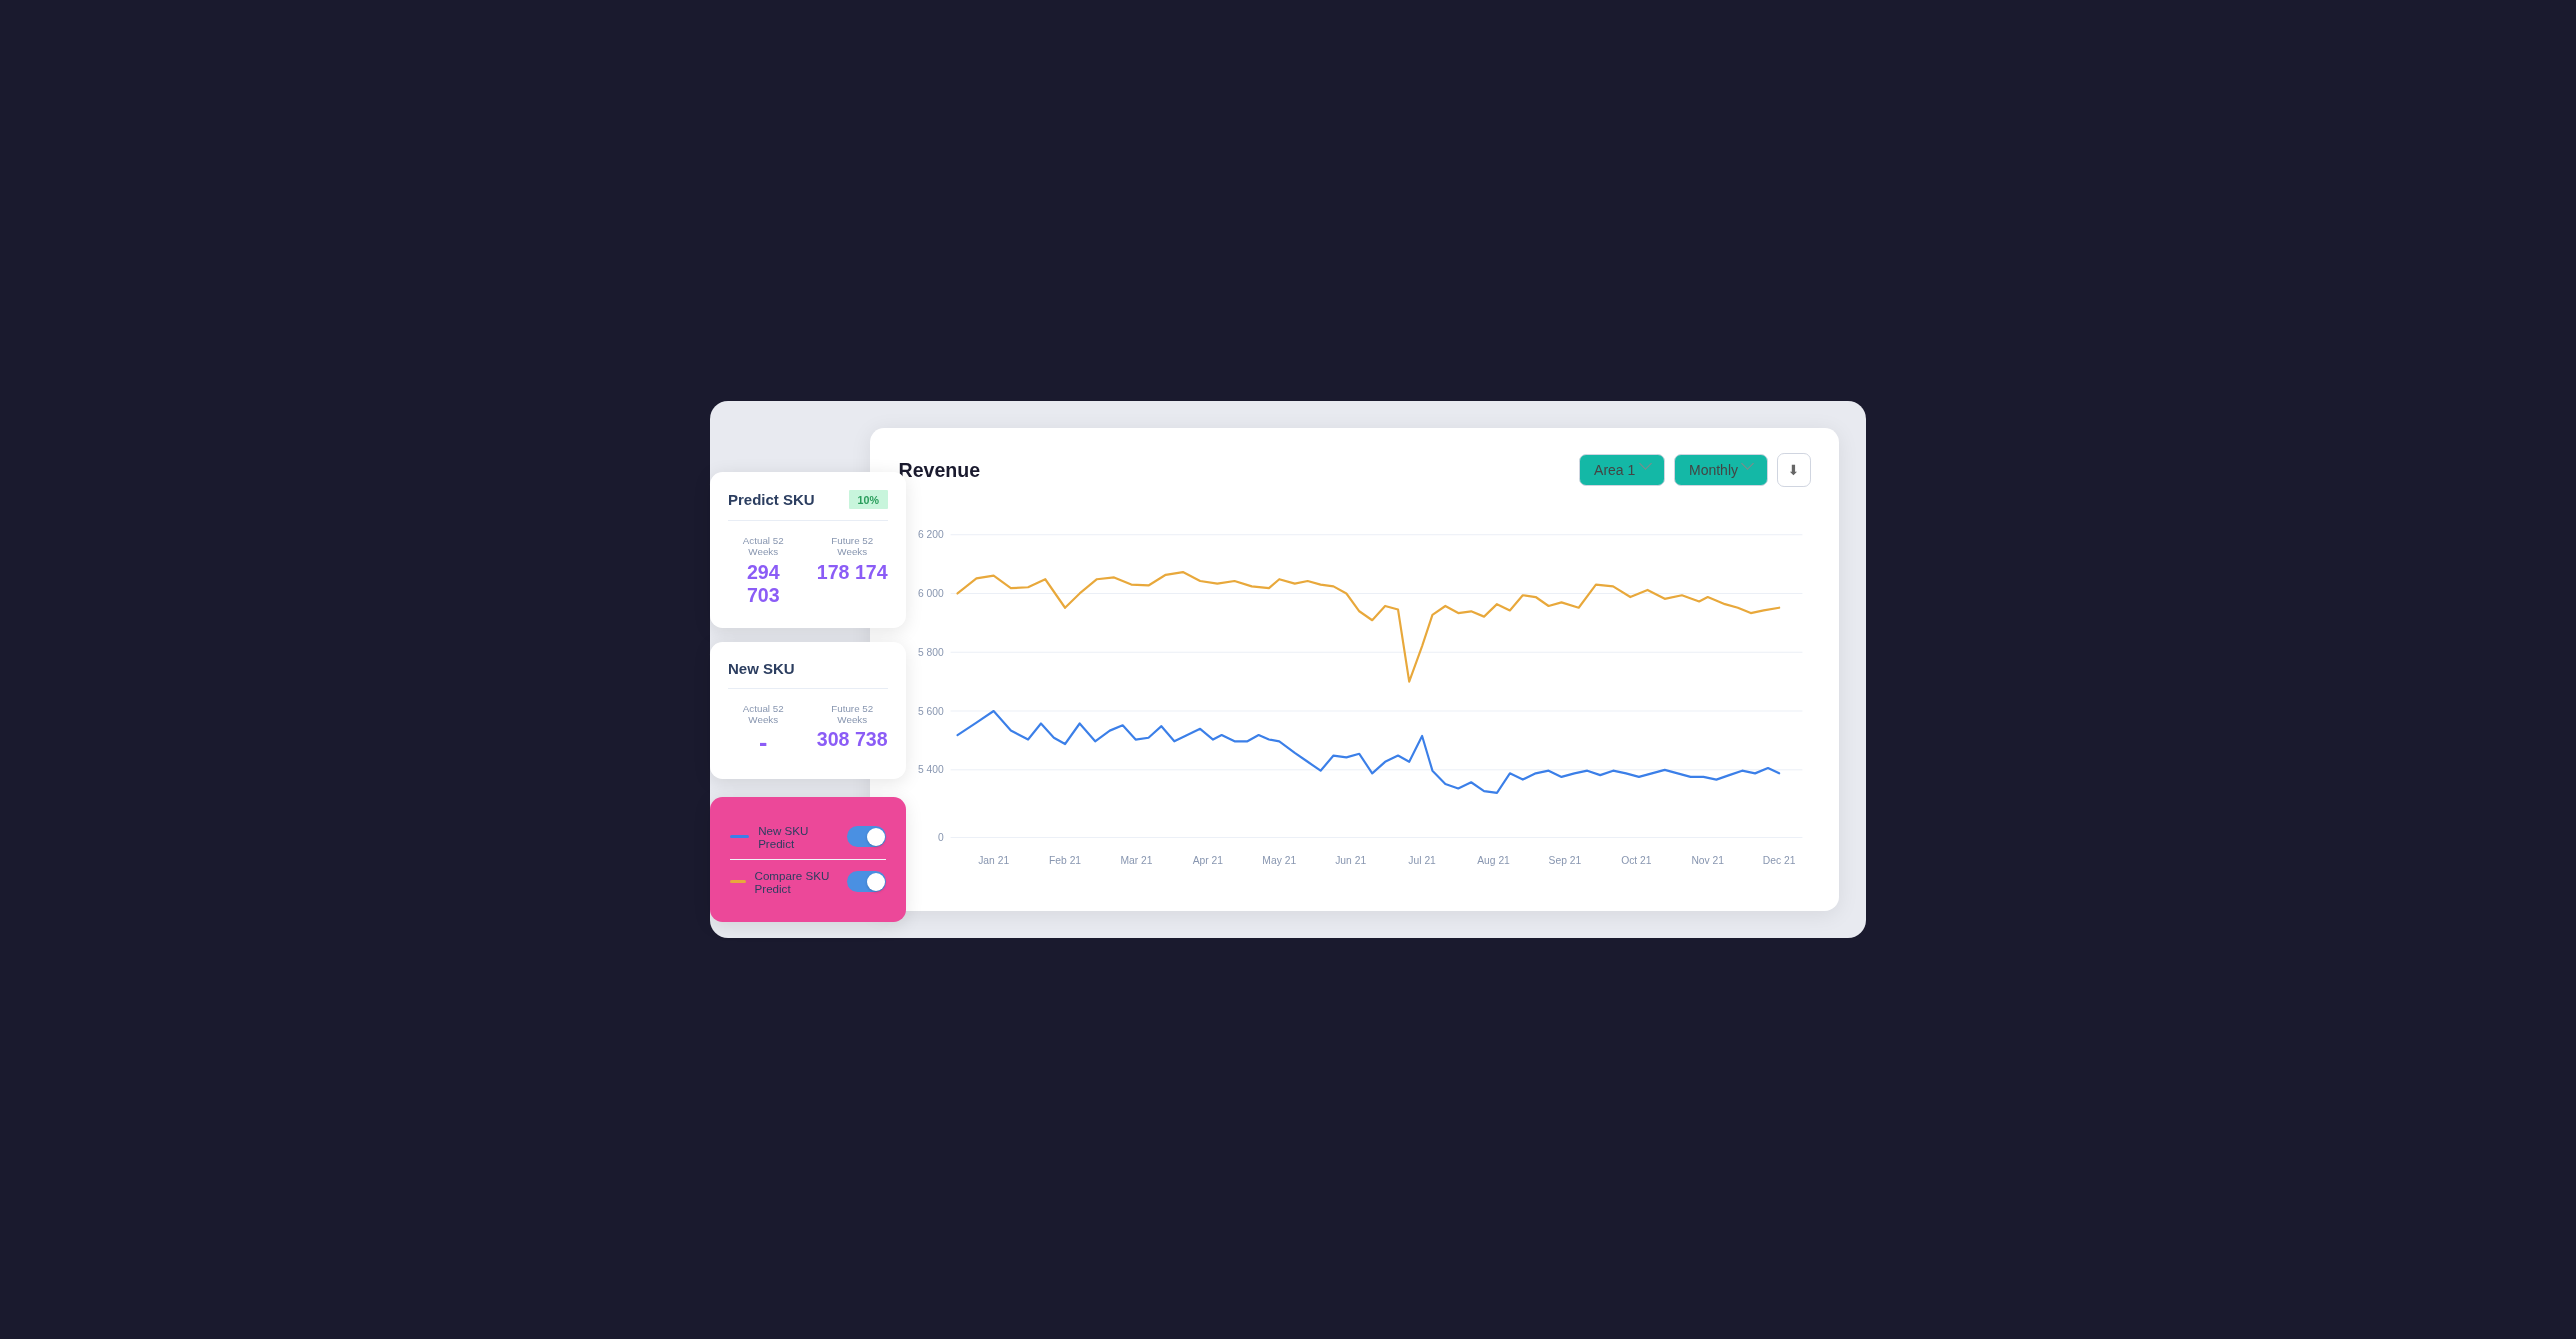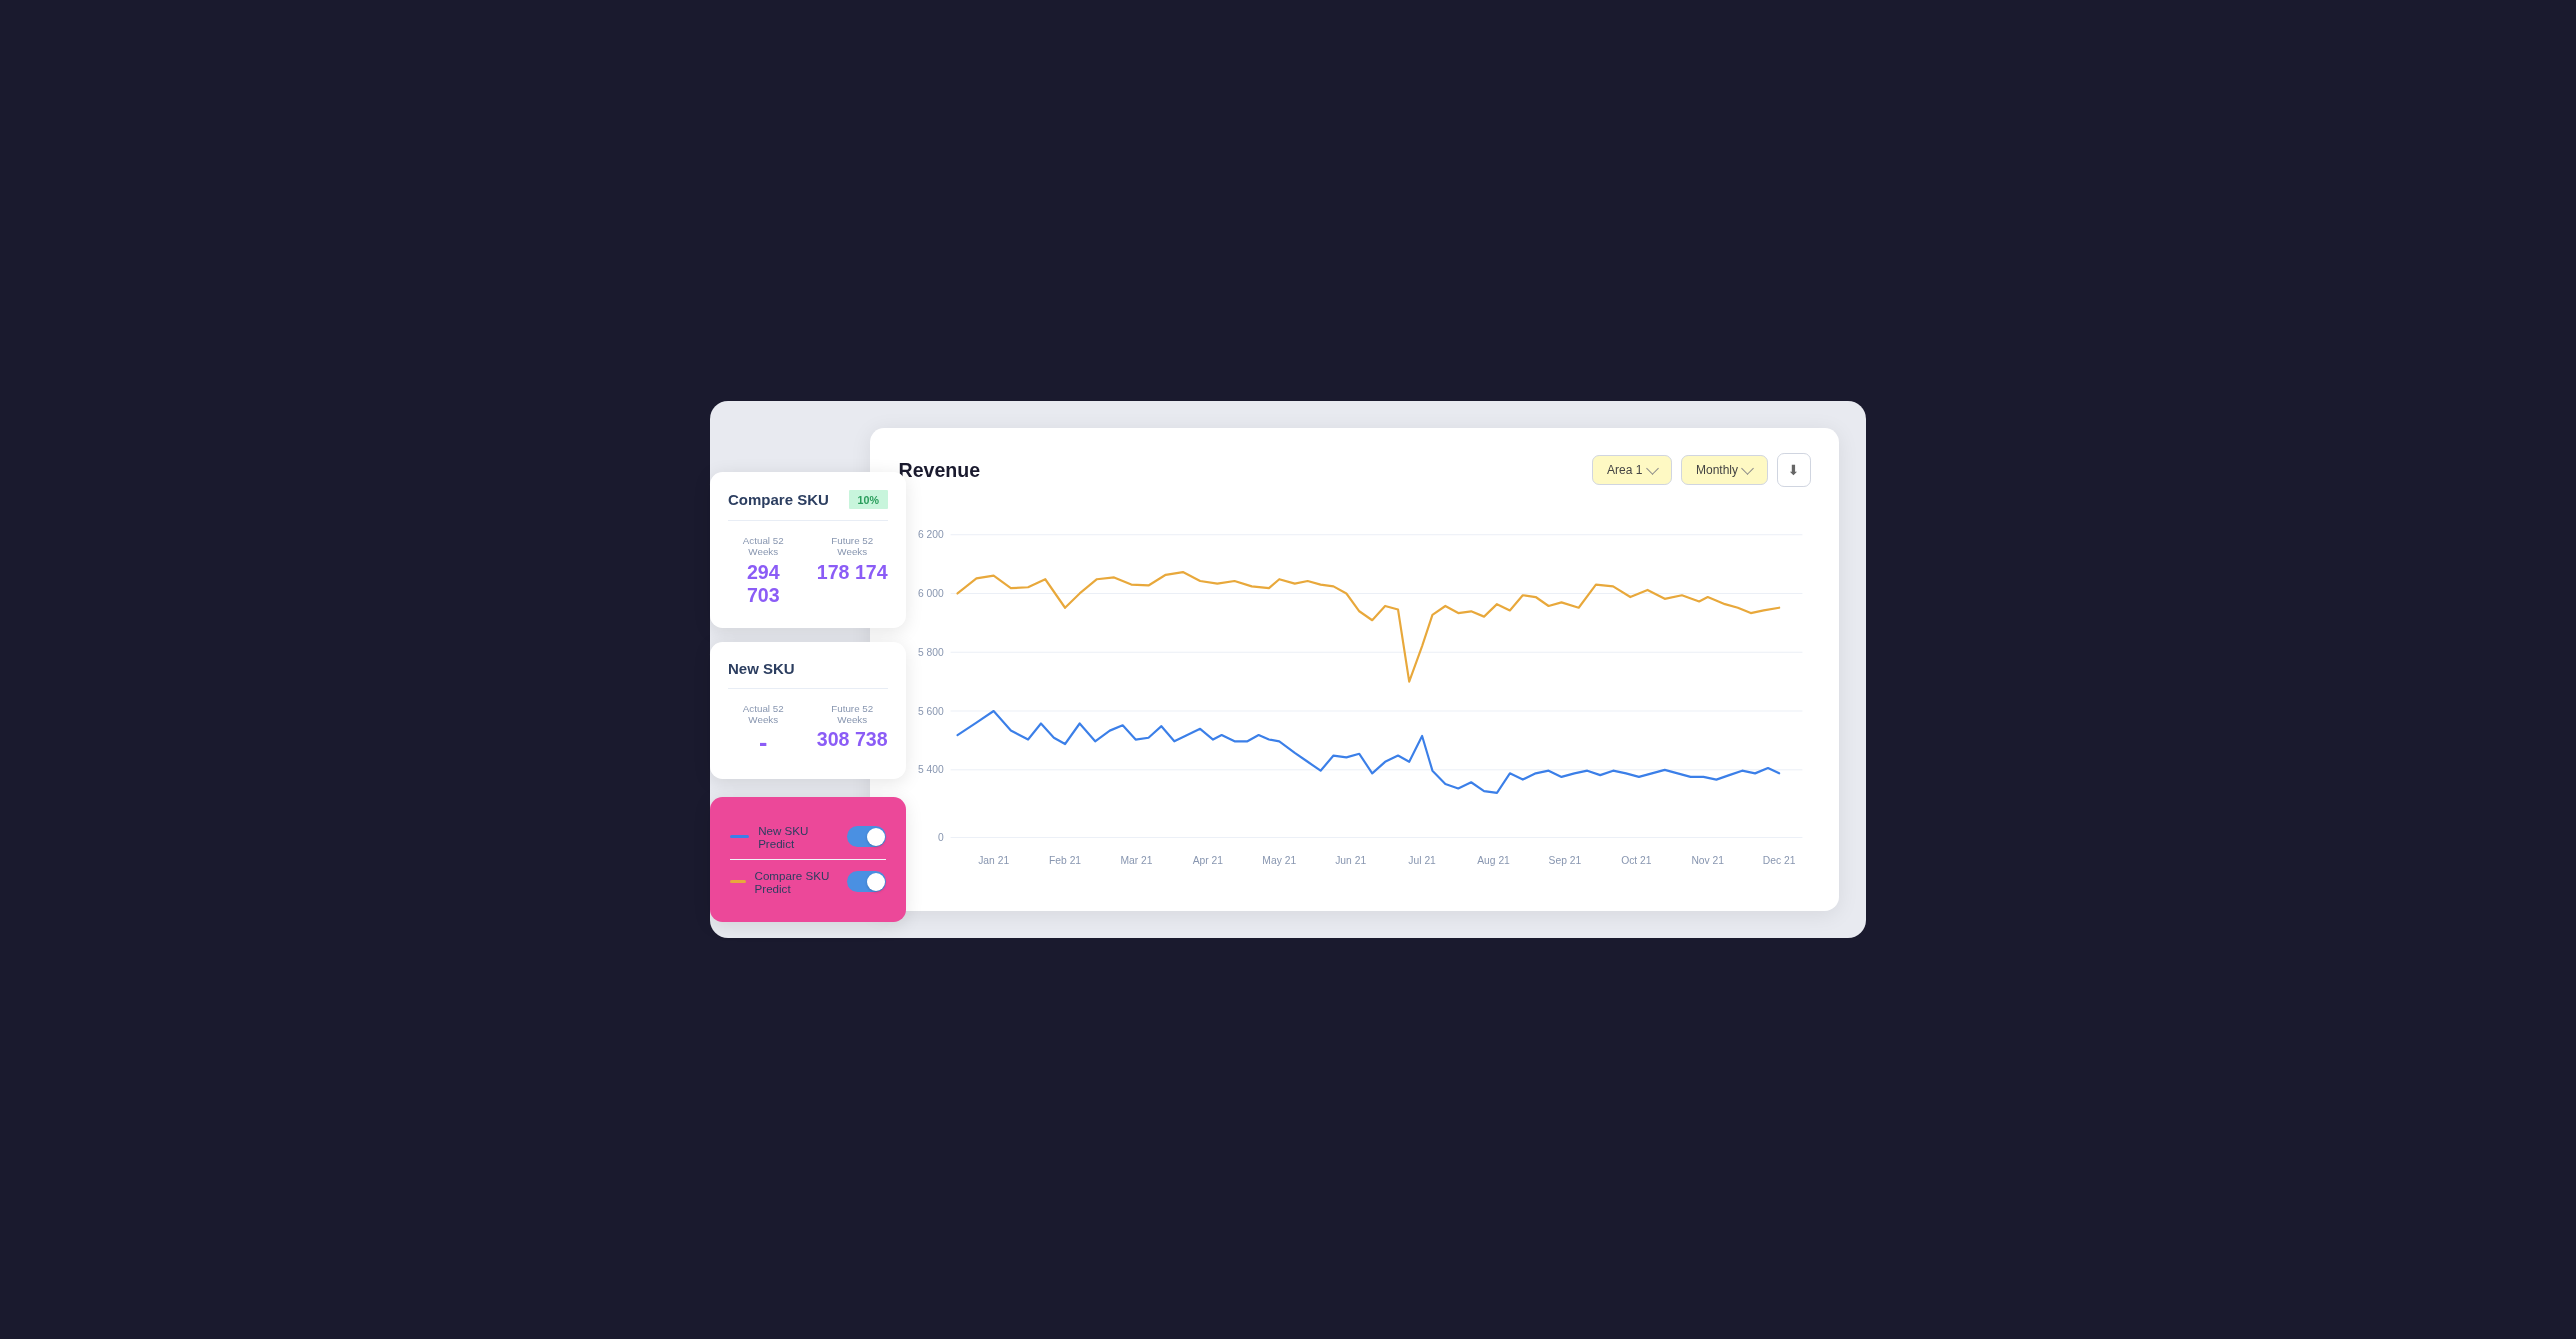--- a/index.html
+++ b/index.html
@@ -36,28 +36,28 @@
       font-weight: 700;
       color: #1a1a2e;
     }
     .header-controls {
       display: flex;
       gap: 9px;
       align-items: center;
     }
     .dropdown-btn {
       display: flex;
-      align-items: center;
+      align-items: flex-start;
       gap: 5.3px;
       padding: 7.1px 14.2px;
       border: 1.3px solid #d0d5e0;
       border-radius: 7.1px;
-      background: #fef9c3;
+      background: #14b8a6;
       cursor: pointer;
-      font-size: 12px;
+      font-size: 14px;
       color: #444;
       font-weight: 500;
     }
     .dropdown-btn .chevron {
       width: 9px;
       height: 9px;
       border-right: 1.8px solid #888;
       border-bottom: 1.8px solid #888;
       transform: rotate(45deg);
       display: inline-block;
@@ -204,21 +204,21 @@
   </style>
 </head>
 <body>
 
 <div class="outer-container">
 
   <div class="left-cards">
 
     <div class="side-card">
       <div class="side-card-header">
-        <span class="side-card-title">Compare SKU</span>
+        <span class="side-card-title">Predict SKU</span>
         <span class="badge">10%</span>
       </div>
       <div class="divider"></div>
       <div class="stat-row">
         <div class="stat-item">
           <label>Actual 52 Weeks</label>
           <div class="stat-value">294 703</div>
         </div>
         <div class="stat-item">
           <label>Future 52 Weeks</label>

